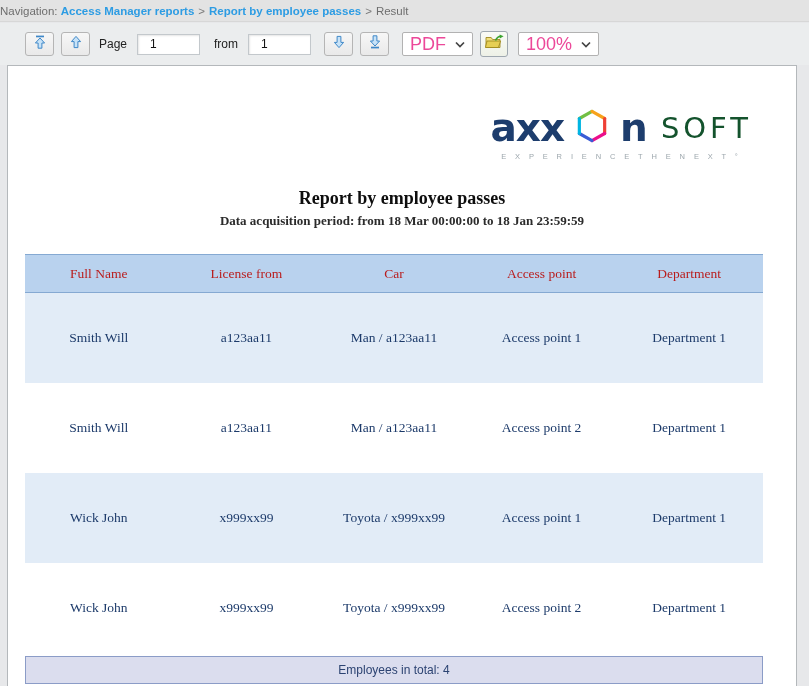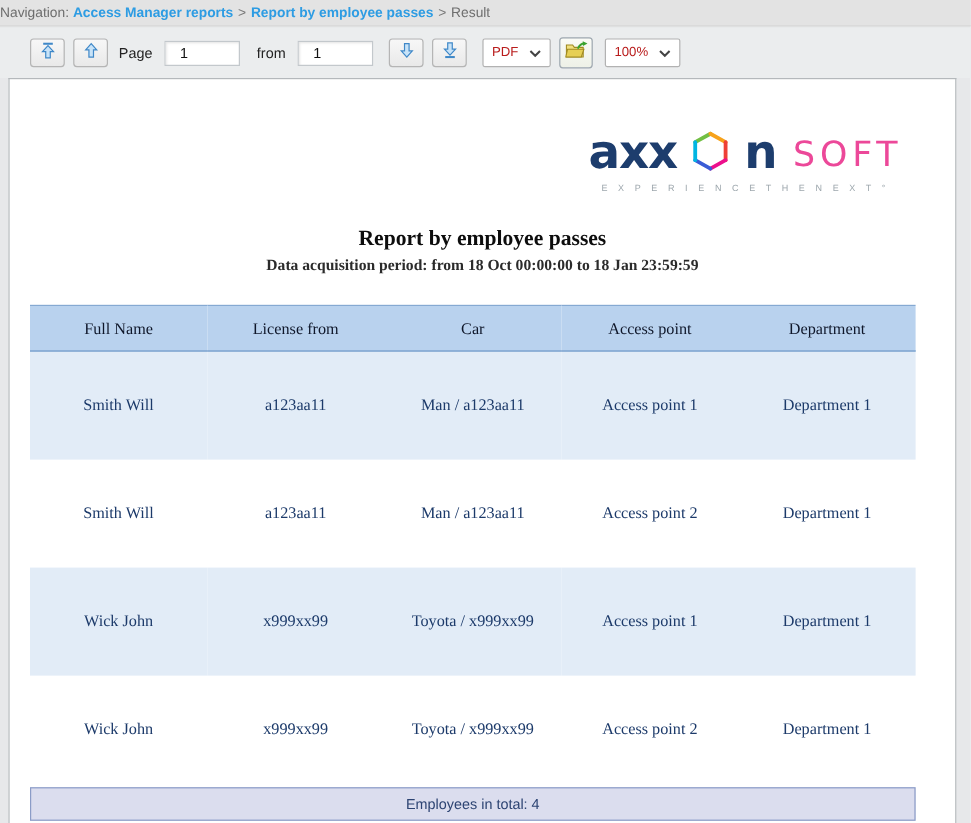--- a/index.html
+++ b/index.html
@@ -38,21 +38,21 @@
     width:63px; height:21px; flex:0 0 auto;
     border:1px solid #c3c8cc; background:#fff;
     box-shadow:inset 1px 1px 2px rgba(0,0,0,.10);
     font-size:12px; font-family:"Liberation Sans",sans-serif;
     padding-left:12px; color:#111;
   }
   .select-box {
     height:24px; flex:0 0 auto;
     background:#fff; border:1px solid #b2b2b2; border-radius:2px;
     display:flex; align-items:center; padding:0 7px;
-    font-size:11px; color:#b91c1c; cursor:pointer;
+    font-size:18px; color:#ec4899; cursor:pointer;
   }
   .select-box .chev { margin-left:9px; display:flex; }
   .export-btn {
     width:28px; height:26px; flex:0 0 auto;
     background:linear-gradient(#fafbf6,#eef1e7);
     border:1px solid #9fa8b0; border-radius:3px;
     display:flex; align-items:center; justify-content:center;
     cursor:pointer;
   }
 
@@ -68,21 +68,21 @@
     display:flex; flex-direction:column; align-items:center;
   }
   .logo-line { display:flex; align-items:center;gap:12px; }
   .logo-axx, .logo-n {
     font-family:"DejaVu Sans",sans-serif; font-weight:600;
     font-size:39px; line-height:40px; color:#1d3d6d; letter-spacing:-1px;
   }
   .logo-hex { margin:0 1px; }
   .logo-soft {
     font-family:"DejaVu Sans",sans-serif; font-weight:400;
-    font-size:29px; line-height:40px; color:#ec4899; letter-spacing:4px;
+    font-size:29px; line-height:40px; color:#14532d; letter-spacing:4px;
     margin-left:2px;
   }
   .logo-tagline {
     margin-top:4px; font-size:7.5px; letter-spacing:3.4px;
     color:#9da7ad; align-self:stretch; text-align:center; white-space:nowrap;
   }
 
   .report-title {
     margin-top:27px; text-align:center;
     font-family:"Liberation Serif",serif; font-size:18px; font-weight:bold;
@@ -95,21 +95,21 @@
   }
 
   table.report-table {
     margin:25px 0 0 17px; width:738px;
     border-collapse:collapse; table-layout:fixed;
     font-family:"Liberation Serif",serif;
   }
   .report-table th {
     height:38px; background:#b9d2ee;
     border-top:1px solid #85a9d2; border-bottom:1px solid #85a9d2;
-    color:#0f172a; font-weight:normal; font-size:13.5px;
+    color:#b91c1c; font-weight:normal; font-size:13.5px;
     text-align:center;
   }
   .report-table td {
     height:90px; text-align:center; vertical-align:middle;
     color:#1c3a6a; font-size:13.5px;
   }
   .report-table tbody tr.alt td { background:#e2ecf7; }
 
   .total-bar {
     margin:3px 0 0 17px; width:738px; height:28px;
@@ -212,21 +212,21 @@
           <line x1="2.5" y1="26" x2="2.5" y2="10" stroke="#00b5e2" stroke-width="3.4" stroke-linecap="round"></line>
         </svg>
       </span>
       <span class="logo-n">n</span>
       <span class="logo-soft">SOFT</span>
     </div>
     <div class="logo-tagline">E X P E R I E N C E   T H E   N E X T °</div>
   </div>
 
   <div class="report-title">Report by employee passes</div>
-  <div class="report-subtitle">Data acquisition period: from 18 Oct 00:00:00 to 18 Jan 23:59:59</div>
+  <div class="report-subtitle">Data acquisition period: from 18 Mar 00:00:00 to 18 Jan 23:59:59</div>
 
   <table class="report-table">
     <thead>
       <tr>
         <th>Full Name</th>
         <th>License from</th>
         <th>Car</th>
         <th>Access point</th>
         <th>Department</th>
       </tr>

